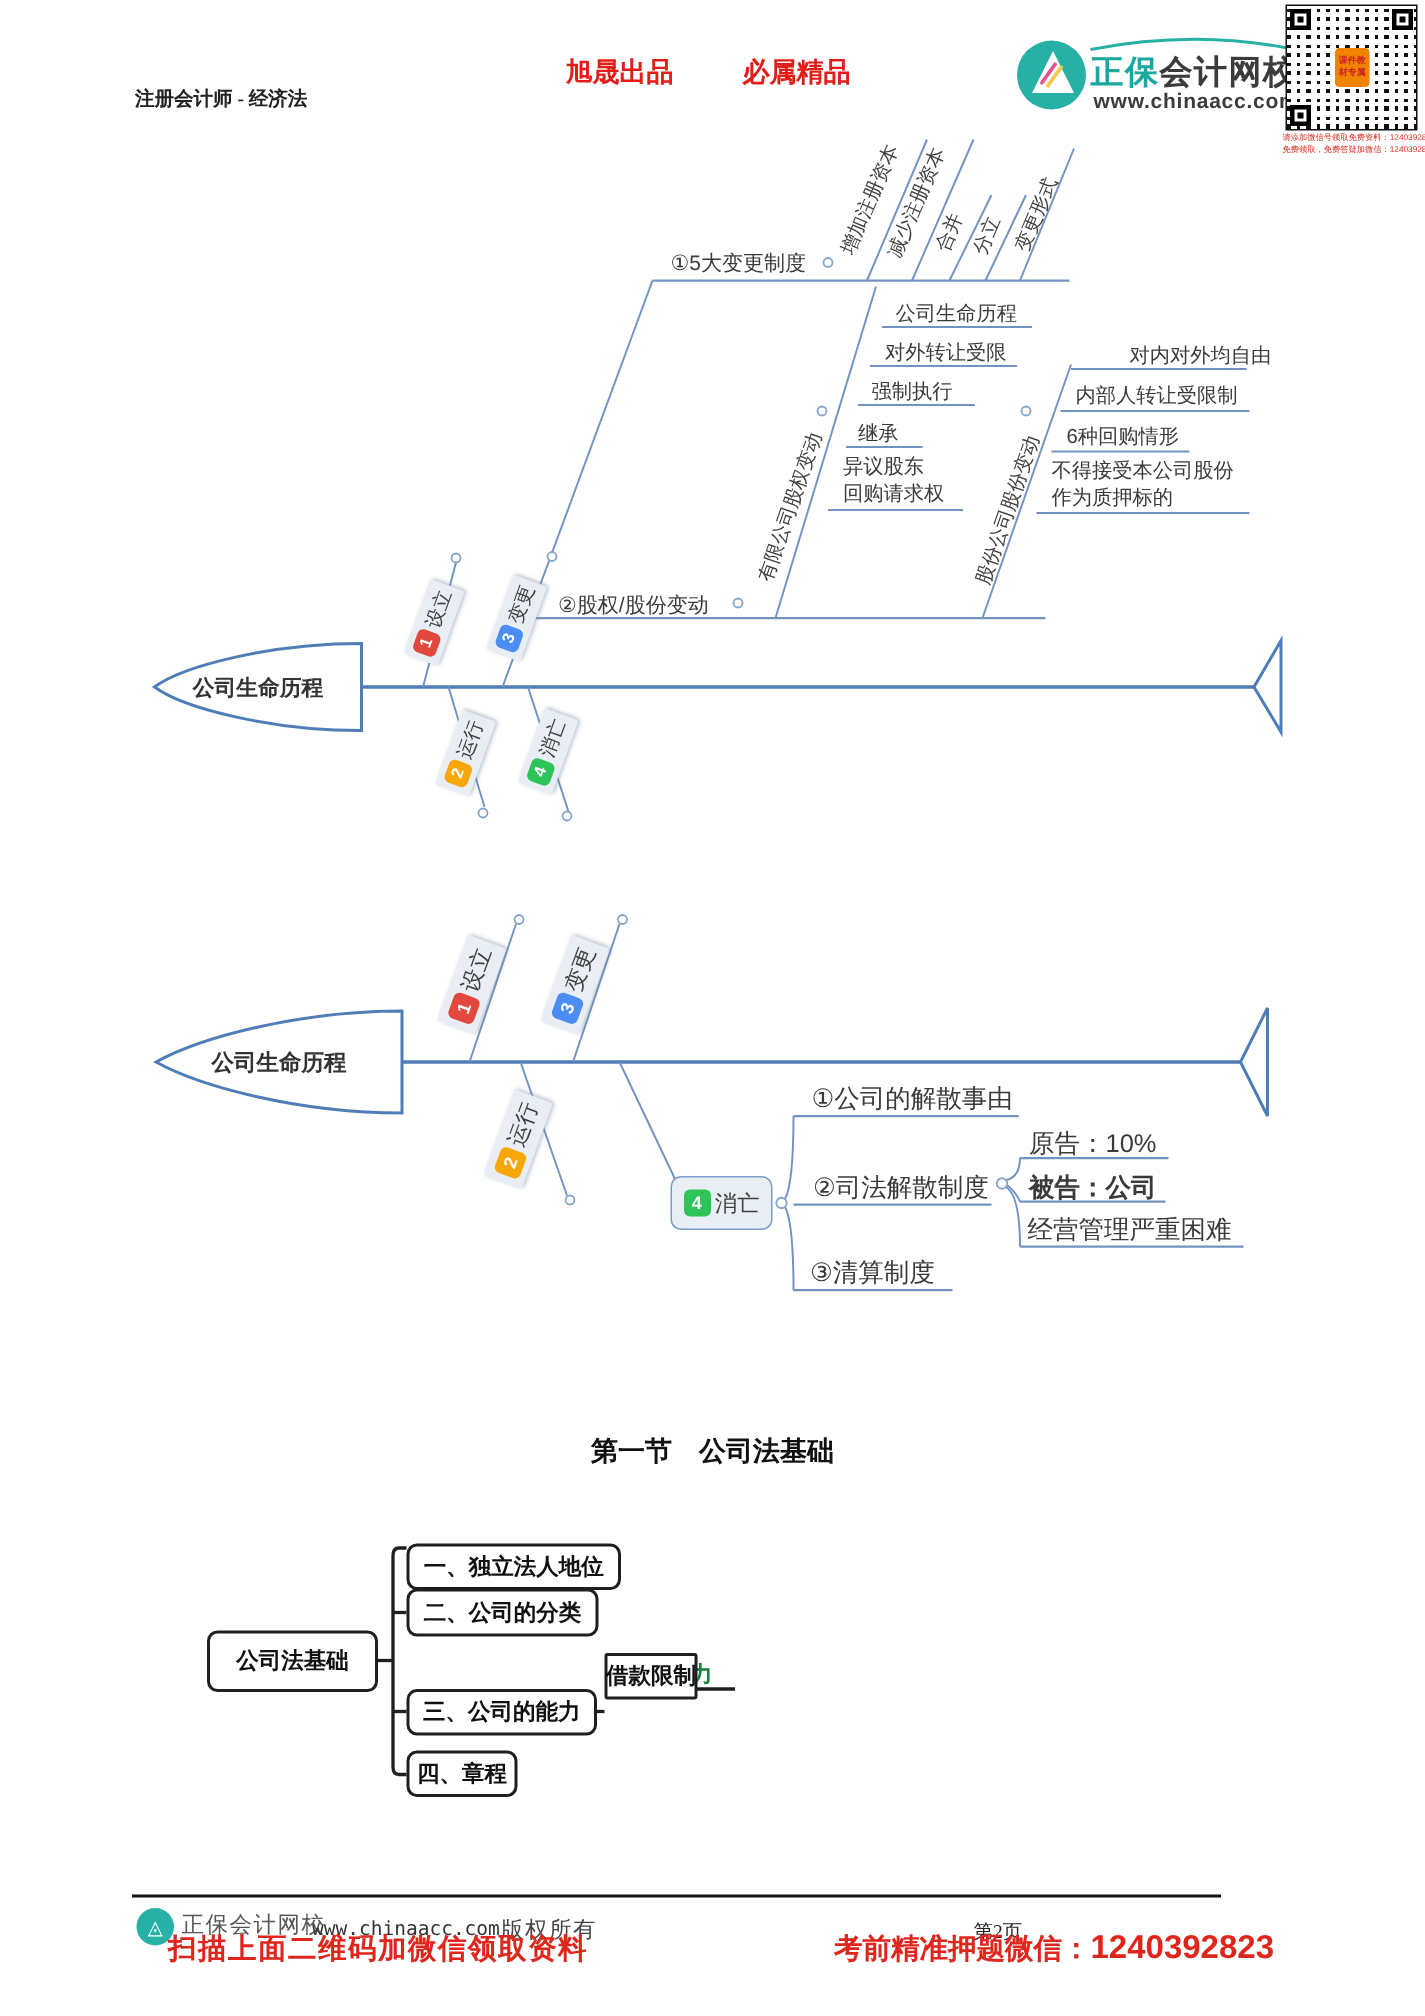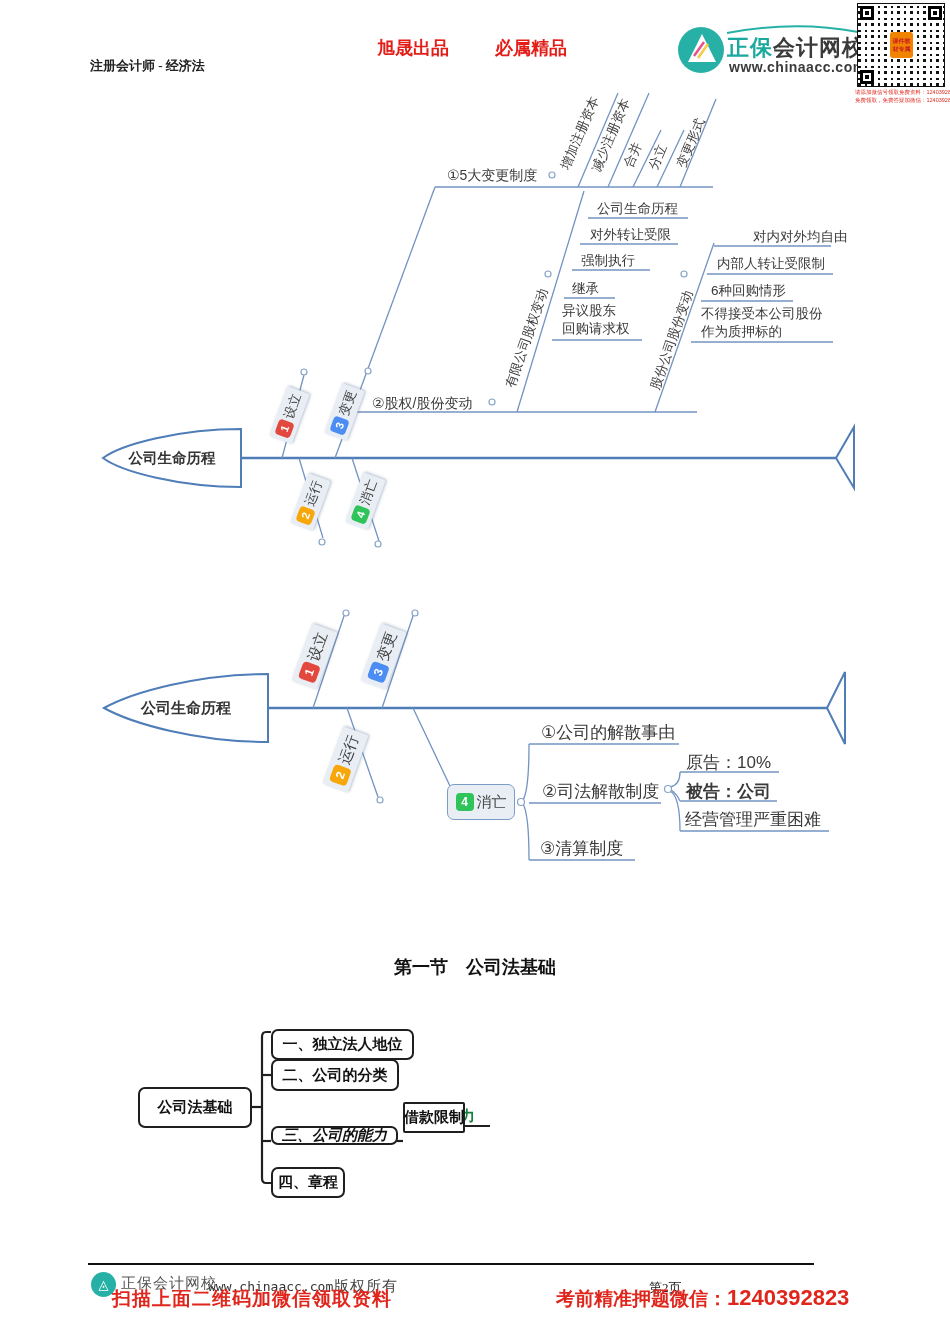--- a/index.html
+++ b/index.html
@@ -249,21 +249,21 @@
 <div class="mm-text lg" style="left:540px;top:837px;">③清算制度</div>
 <div class="mm-text lg" style="left:686px;top:751px;">原告：10%</div>
 <div class="mm-text lg" style="left:686px;top:780px;font-weight:bold;">被告：公司</div>
 <div class="mm-text lg" style="left:685px;top:808px;">经营管理严重困难</div>
 
 <div class="abs section-title serif">第一节　公司法基础</div>
 
 <div class="box3" style="left:138px;top:1087px;width:114px;height:41px;">公司法基础</div>
 <div class="box3" style="left:271px;top:1017px;width:143px;height:31px;margin-top:12px;">一、独立法人地位</div>
 <div class="box3" style="left:271px;top:1059px;width:128px;height:32px;">二、公司的分类</div>
-<div class="box3" style="left:271px;top:1126px;width:127px;height:19px;font-style:italic;">三、公司的能力</div>
+<div class="box3" style="left:271px;top:1126px;width:127px;height:31px;">三、公司的能力</div>
 <div class="box3" style="left:271px;top:1167px;width:74px;height:31px;">四、章程</div>
 <div class="plain3" style="left:415px;top:1107px;">担保能力</div>
 <div class="box3" style="left:403px;top:1102px;width:62px;height:31px;border-radius:2px;text-align:center;">借款限制</div>
 
 <div class="abs foot-line"></div>
 <div class="abs foot-logo">
     <span>◬</span>
   </div>
 <div class="abs foot-brand">正保会计网校</div>
 <div class="abs foot-url mono">www.chinaacc.com</div>

